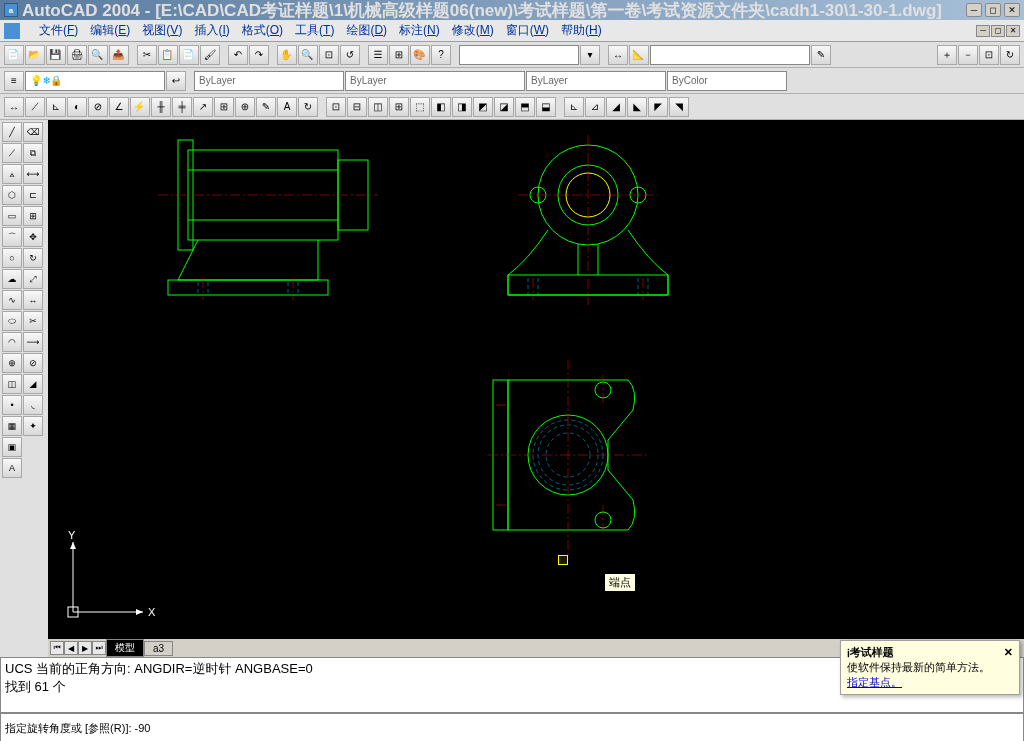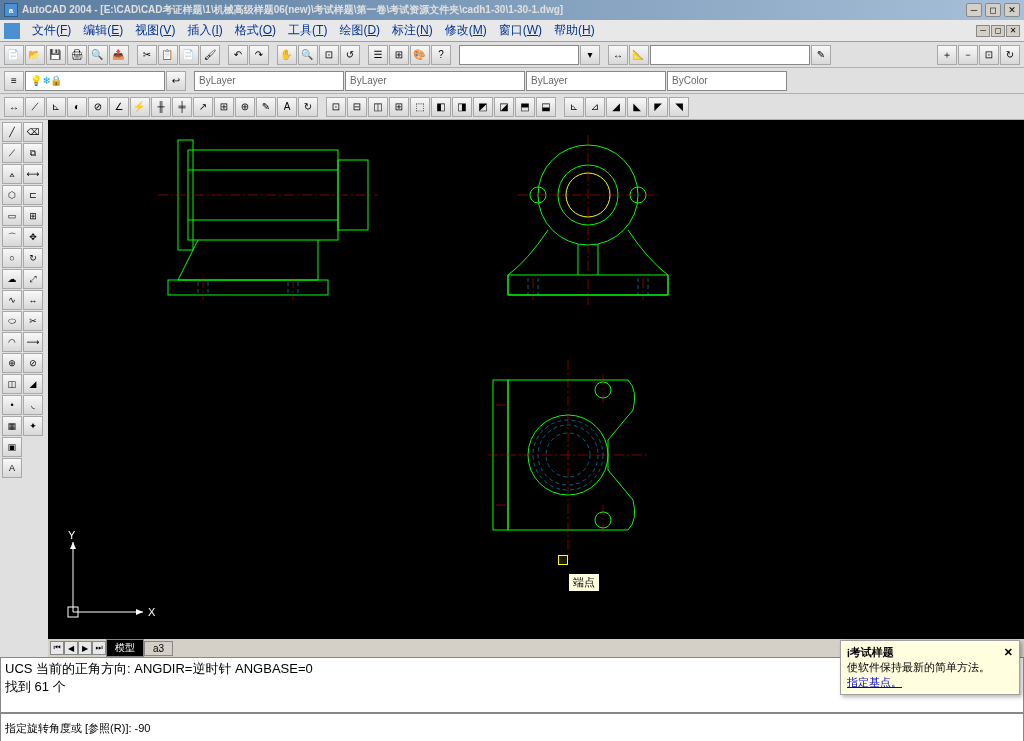--- a/index.html
+++ b/index.html
@@ -1,20 +1,20 @@
 <!DOCTYPE html>
 <html><head>
 <meta charset="utf-8">
 <style>
 * { margin: 0; padding: 0; box-sizing: border-box; font-family: "Microsoft YaHei", Arial, sans-serif; }
 body { width: 1024px; height: 741px; background: #d4d0c8; overflow: hidden; font-size: 11px; }
 
 .title-bar { height: 20px; background: linear-gradient(to right, #5a7ca0, #a8c0d8); display: flex; align-items: center; padding: 0 4px; color: #fff; }
 .title-bar .app-icon { width: 14px; height: 14px; background: #4a90d2; border: 1px solid #2c5a8c; margin-right: 4px; display: flex; align-items: center; justify-content: center; font-size: 8px; font-weight: bold; }
-.title-bar .title-text { flex: 1; font-weight: bold; font-size: 10px; color: #e0e0e0; }
+.title-bar .title-text { flex: 1; font-weight: bold; font-size: 17px; color: #e0e0e0; }
 .title-bar .win-btns { display: flex; gap: 3px; }
 .title-bar .win-btn { width: 16px; height: 14px; background: #d4d0c8; border: 1px solid #888; border-radius: 2px; display: flex; align-items: center; justify-content: center; font-size: 9px; cursor: pointer; color: #000; }
 
 .menu-bar { height: 22px; background: #e8e8e8; display: flex; align-items: center; padding: 0 4px; border-bottom: 1px solid #a0a0a0; }
 .menu-bar .menu-icon { width: 16px; height: 16px; background: #4a90d2; margin-right: 6px; }
 .menu-item { padding: 2px 6px; color: #003399; cursor: pointer; font-size: 12px; }
 .menu-item .key { text-decoration: underline; }
 .menu-bar .doc-btns { margin-left: auto; display: flex; gap: 1px; }
 .menu-bar .doc-btn { width: 14px; height: 12px; background: #d4d0c8; border: 1px solid #888; font-size: 8px; display: flex; align-items: center; justify-content: center; cursor: pointer; }
 
@@ -37,21 +37,21 @@
 .part { stroke: #00ff00; stroke-width: 1; fill: none; }
 .center-line { stroke: #ff0000; stroke-width: 0.5; stroke-dasharray: 10,3,2,3; fill: none; }
 .hidden-line { stroke: #00c0ff; stroke-width: 0.5; stroke-dasharray: 4,3; fill: none; }
 .yellow-part { stroke: #ffff00; stroke-width: 1; fill: none; }
 
 .tabs-row { position: absolute; bottom: 0; left: 0; right: 0; height: 18px; background: #d4d0c8; display: flex; align-items: center; padding: 0 2px; }
 .tab-nav { width: 14px; height: 14px; background: #e8e8e8; border: 1px solid #888; font-size: 8px; display: flex; align-items: center; justify-content: center; cursor: pointer; }
 .tab { padding: 1px 8px; background: #000; color: #fff; border: 1px solid #888; font-size: 10px; cursor: pointer; }
 .tab.inactive { background: #d4d0c8; color: #000; }
 
-.tooltip { position: absolute; background: #ffffe0; border: 1px solid #000; padding: 1px 4px; font-size: 11px; }
+.tooltip { position: absolute; background: #ffffe0; border: 1px solid #000; padding: 1px 4px; font-size: 11px; margin-left: 36px; }
 .pick-box { position: absolute; width: 10px; height: 10px; border: 1px solid #ffff00; background: rgba(255,255,0,0.1); }
 
 .cmd-area { height: 56px; background: #fff; border: 1px solid #888; padding: 2px 4px; font-family: "SimSun", monospace; font-size: 13px; overflow: hidden; color: #000; }
 .cmd-line { white-space: nowrap; }
 .cmd-input-row { height: 30px; background: #fff; border: 1px solid #888; padding: 0 4px; display: flex; align-items: center; font-family: monospace; font-size: 11px; }
 
 .status-bar { height: 22px; background: #e0e0e0; display: flex; align-items: center; padding: 0 2px; gap: 1px; border-top: 1px solid #a0a0a0; }
 .status-cell { padding: 2px 6px; background: #e8e8e8; border: 1px inset #c0c0c0; font-size: 11px; }
 .status-cell.coords { min-width: 180px; }
 .status-btn { padding: 2px 4px; background: #e8e8e8; border: 1px solid #a0a0a0; font-size: 11px; cursor: pointer; }
@@ -69,21 +69,21 @@
   <div class="title-text">AutoCAD 2004 - [E:\CAD\CAD考证样题\1\机械高级样题06(new)\考试样题\第一卷\考试资源文件夹\cadh1-30\1-30-1.dwg]</div>
   <div class="win-btns">
     <div class="win-btn">─</div>
     <div class="win-btn">◻</div>
     <div class="win-btn">✕</div>
   </div>
 </div>
 
 <div class="menu-bar">
   <div class="menu-icon"></div>
-  <div id="menu-items" style="display: flex;">
+  <div id="menu-items" style="display: flex; margin-left: 7px;">
       <div class="menu-item">文件(<span class="key">F</span>)</div>
       <div class="menu-item">编辑(<span class="key">E</span>)</div>
       <div class="menu-item">视图(<span class="key">V</span>)</div>
       <div class="menu-item">插入(<span class="key">I</span>)</div>
       <div class="menu-item">格式(<span class="key">O</span>)</div>
       <div class="menu-item">工具(<span class="key">T</span>)</div>
       <div class="menu-item">绘图(<span class="key">D</span>)</div>
       <div class="menu-item">标注(<span class="key">N</span>)</div>
       <div class="menu-item">修改(<span class="key">M</span>)</div>
       <div class="menu-item">窗口(<span class="key">W</span>)</div>

